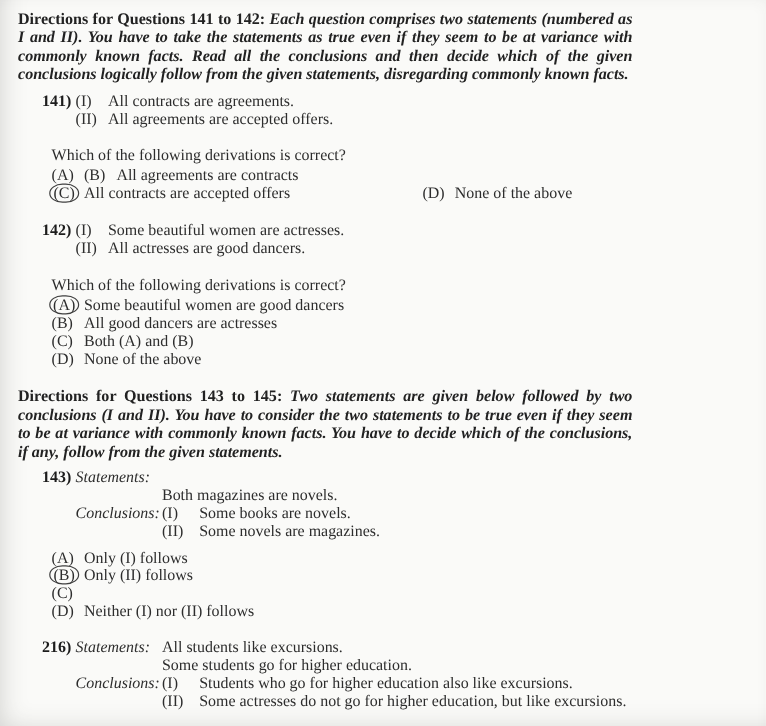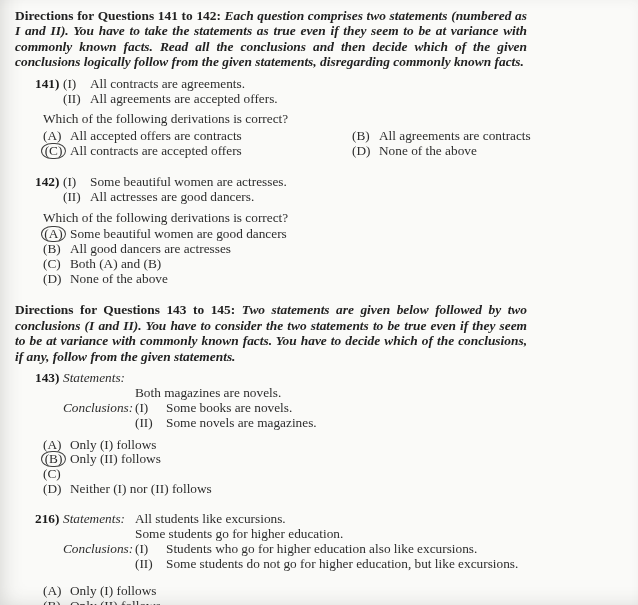--- a/index.html
+++ b/index.html
@@ -16,21 +16,21 @@
     font-weight:bold;font-size:13.4px;line-height:15.4px;
     text-align:justify;color:#222;
   }
   .dir-lead{font-style:normal;}
   .dir-body{font-style:italic;}
   .question{margin-bottom:16px;font-size:13.3px;line-height:14.9px;}
   .row{display:flex;align-items:baseline;margin-left:20px;}
   .qnum{flex:none;width:28px;font-weight:bold;color:#1c1c1c;}
   .slabel{flex:none;width:27px;}
   .stext{flex:1;}
-  .qline{margin:6px 0 2px 28px;}
+  .qline{margin:16px 0 2px 28px;}
   .options{margin-top:1px;}
   .optrow{display:flex;align-items:baseline;margin-left:28px;line-height:14.7px;}
   .olabel{flex:none;width:27px;}
   .otext{white-space:nowrap;}
   .otext.colw{flex:none;width:282px;white-space:nowrap;}
   .circled{
     flex:none;width:25px;box-sizing:border-box;text-align:center;
     border:1.5px solid #3f3f3f;border-radius:50% / 58%;
     height:15.5px;line-height:13.5px;
     margin:-1px 4px -1px -2px;
@@ -56,21 +56,20 @@
     </div>
     <div class="row">
       <span class="qnum"></span>
       <span class="slabel">(II)</span>
       <span class="stext">All agreements are accepted offers.</span>
     </div>
     <div class="qline">Which of the following derivations is correct?</div>
     <div class="options">
       <div class="optrow">
         <span class="olabel">(A)</span>
-        <span class="otext colw">All accepted offers are contracts</span>
         <span class="olabel">(B)</span>
         <span class="otext">All agreements are contracts</span>
       </div>
       <div class="optrow">
         <span class="olabel circled">(C)</span>
         <span class="otext colw">All contracts are accepted offers</span>
         <span class="olabel">(D)</span>
         <span class="otext">None of the above</span>
       </div>
     </div>
@@ -165,21 +164,21 @@
     <div class="row">
       <span class="qnum"></span>
       <span class="rolelabel">Conclusions:</span>
       <span class="clabel">(I)</span>
       <span class="ctext">Students who go for higher education also like excursions.</span>
     </div>
     <div class="row">
       <span class="qnum"></span>
       <span class="rolelabel"></span>
       <span class="clabel">(II)</span>
-      <span class="ctext">Some students do not go for higher education, but like excursions.</span>
+      <span class="ctext">Some actresses do not go for higher education, but like excursions.</span>
     </div>
     <div class="options">
       <div class="optrow">
         <span class="olabel">(A)</span>
         <span class="otext">Only (I) follows</span>
       </div>
       <div class="optrow">
         <span class="olabel">(B)</span>
         <span class="otext">Only (II) follows</span>
       </div>

